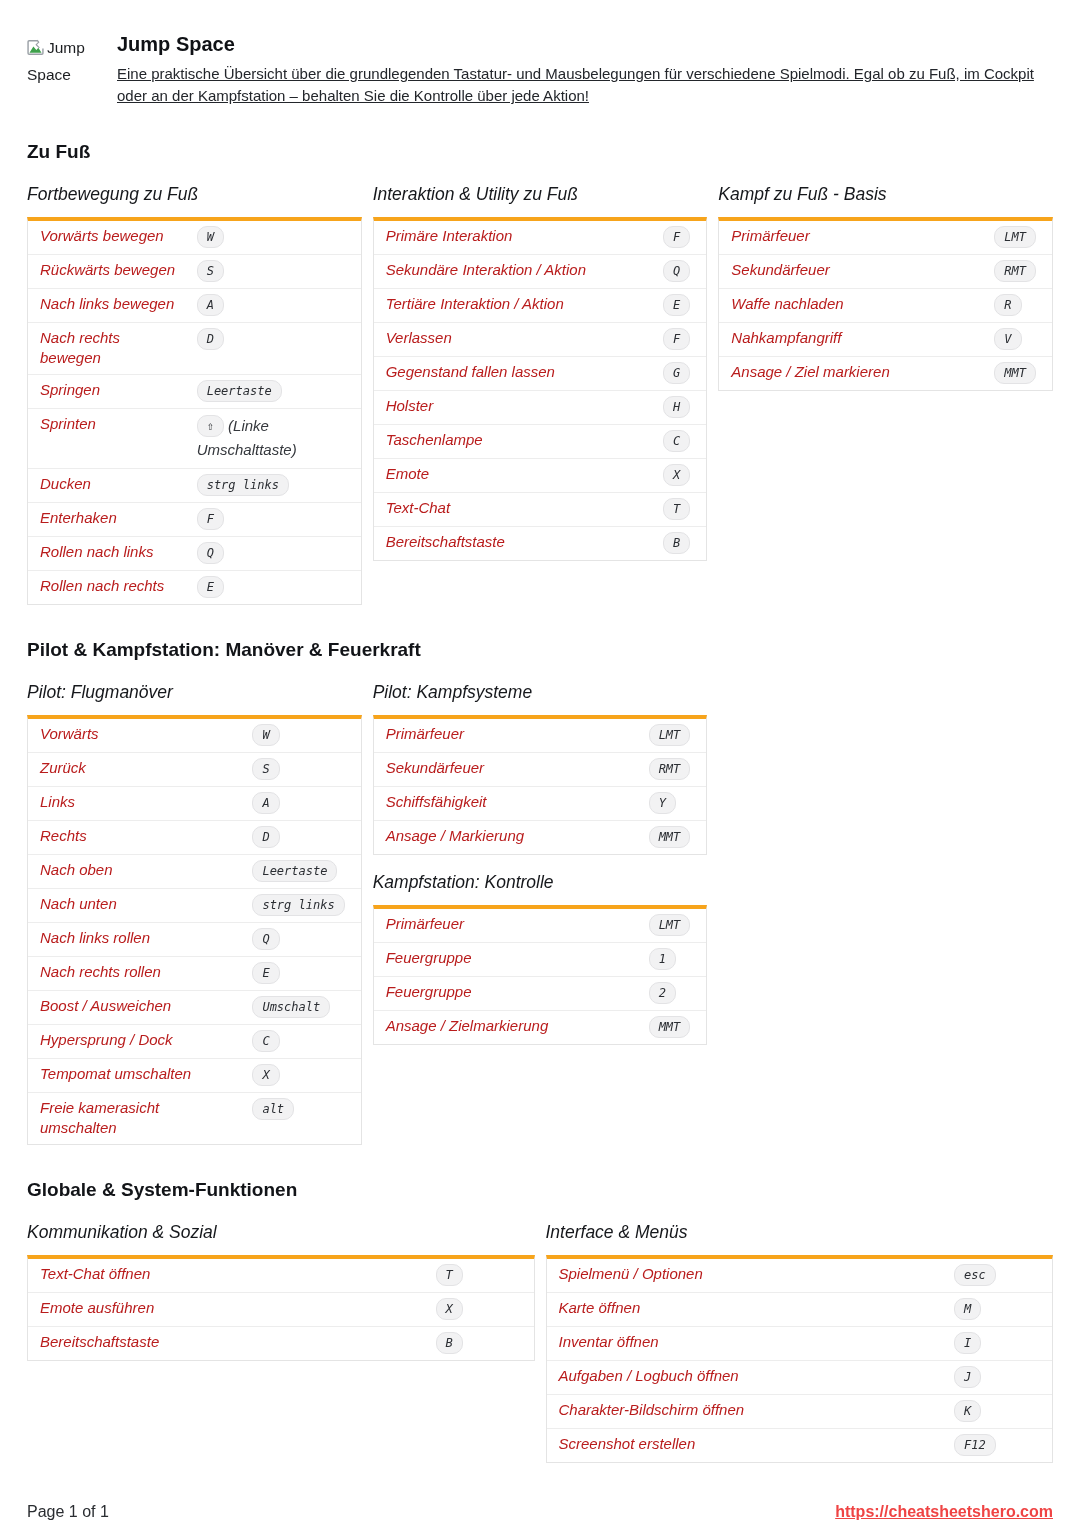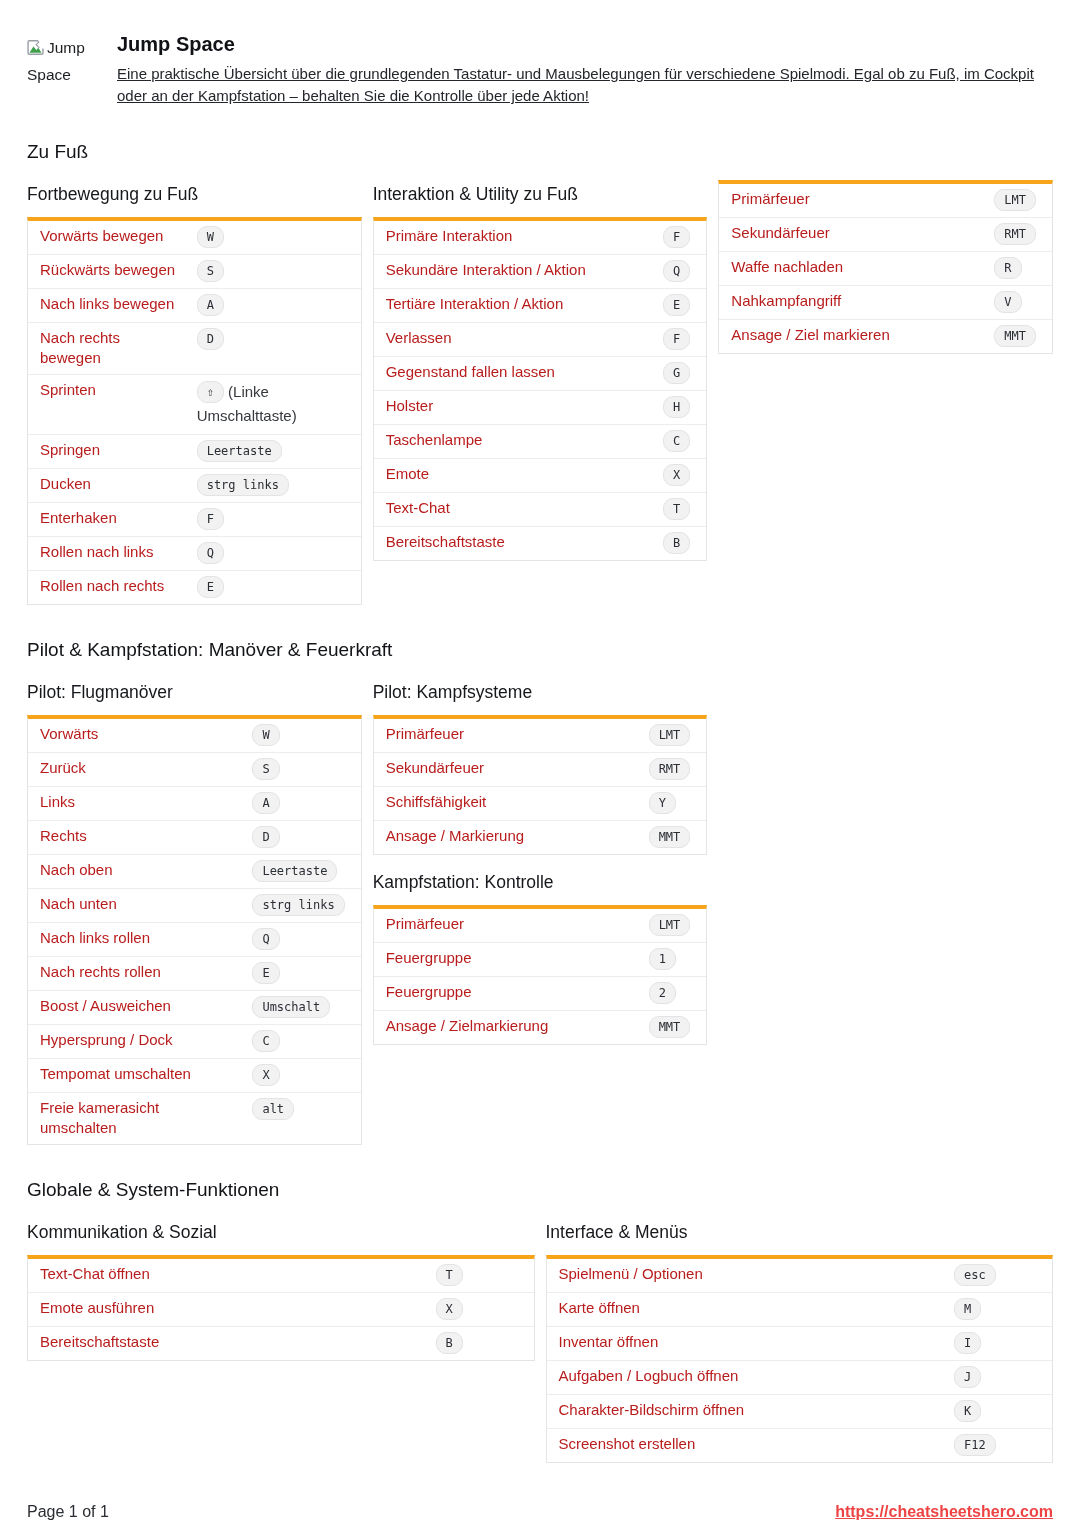--- a/index.html
+++ b/index.html
@@ -16,22 +16,22 @@
 
   
   .header{display:flex;align-items:flex-start;}
   .logo{width:90px;flex-shrink:0;font-size:15.5px;line-height:27px;color:#1c1e21;padding-top:4px;}
   .img-icon{display:inline-block;vertical-align:-3px;margin-right:3px;line-height:0;}
   .header-text{flex:1;min-width:0;}
   .title{margin:2px 0 0;font-size:20px;line-height:24px;font-weight:700;color:#0f1115;}
   .desc{margin:7px 0 0;font-size:15px;line-height:22px;color:#23262b;max-width:932px;text-decoration:underline;}
 
   
-  .sec-title{font-size:19px;line-height:22px;font-weight:400;color:#121418;margin:34px 0 17px;}
-  .grid{display:grid;column-gap:11px;}
+  .sec-title{font-size:19px;line-height:22px;font-weight:700;color:#121418;margin:34px 0 17px;}
+  .grid{display:grid;column-gap:11px;font-style:italic;}
   .cols-3{grid-template-columns:repeat(3,1fr);}
   .cols-2{grid-template-columns:repeat(2,1fr);}
   .tbl-title{font-size:17.5px;line-height:21px;font-weight:400;color:#16181c;margin:4px 0 12px;}
   .tblwrap + .tblwrap{margin-top:17px;}
   .tbl{border:1px solid var(--table-border);border-top:4px solid var(--accent);background:#fff;}
   table{width:100%;border-collapse:collapse;}
   td{vertical-align:top;}
   td.label{width:100%;padding:5px 10px 6px 12px;font-size:15px;line-height:20px;color:#b91c1c;}
   td.key{padding:5px 16px 6px 8px;font-size:15px;line-height:20px;color:#35383d;white-space:normal;}
   tr + tr td{border-top:1px solid var(--row-border);}
@@ -83,28 +83,28 @@
                     </tr>
                     <tr>
                       <td class="label">Nach links bewegen</td>
                       <td class="key"><span class="kbd">A</span></td>
                     </tr>
                     <tr>
                       <td class="label">Nach rechts bewegen</td>
                       <td class="key"><span class="kbd">D</span></td>
                     </tr>
                     <tr>
+                      <td class="label">Springen</td>
+                      <td class="key"><span class="kbd">Leertaste</span></td>
+                    </tr>
+                    <tr>
                       <td class="label">Sprinten</td>
                       <td class="key"><span class="kbd">⇧</span><span class="suffix"> (Linke Umschalttaste)</span></td>
                     </tr>
                     <tr>
-                      <td class="label">Springen</td>
-                      <td class="key"><span class="kbd">Leertaste</span></td>
-                    </tr>
-                    <tr>
                       <td class="label">Ducken</td>
                       <td class="key"><span class="kbd">strg links</span></td>
                     </tr>
                     <tr>
                       <td class="label">Enterhaken</td>
                       <td class="key"><span class="kbd">F</span></td>
                     </tr>
                     <tr>
                       <td class="label">Rollen nach links</td>
                       <td class="key"><span class="kbd">Q</span></td>
@@ -164,20 +164,21 @@
                       <td class="label">Bereitschaftstaste</td>
                       <td class="key"><span class="kbd">B</span></td>
                     </tr>
                   </tbody>
                 </table>
               </div>
             </div>
           </div>
           <div class="col col-2">
             <div class="tblwrap">
+              <div class="tbl-title">Kampf zu Fuß - Basis</div>
               <div class="tbl">
                 <table>
                   <tbody>
                     <tr>
                       <td class="label">Primärfeuer</td>
                       <td class="key"><span class="kbd">LMT</span></td>
                     </tr>
                     <tr>
                       <td class="label">Sekundärfeuer</td>
                       <td class="key"><span class="kbd">RMT</span></td>

